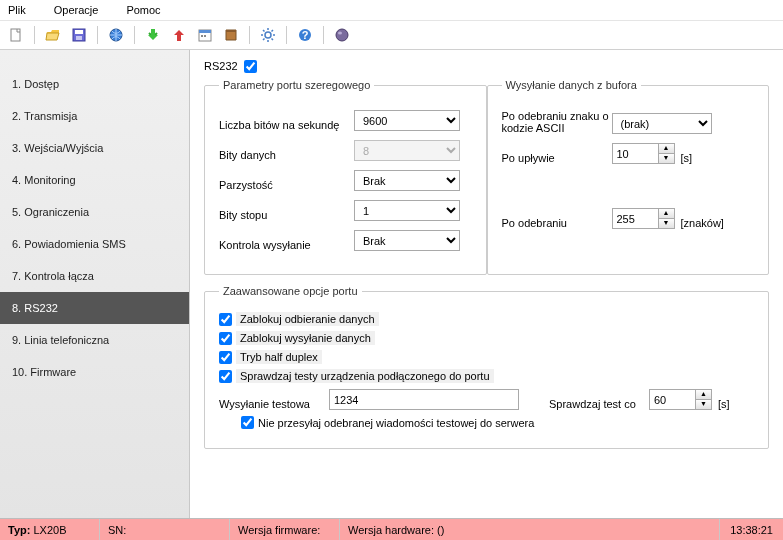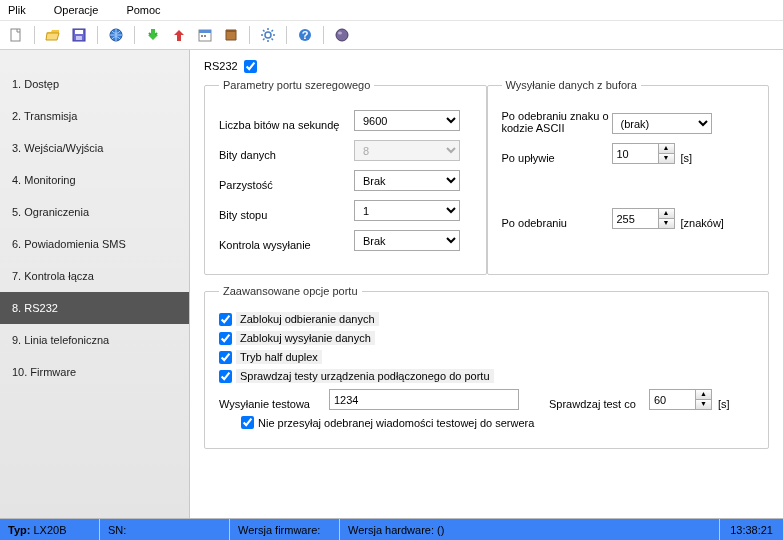--- a/index.html
+++ b/index.html
@@ -29,21 +29,21 @@
 .spin{display:inline-flex;align-items:center}
 .spin input{width:46px;border-right:none}
 .spinbtns{display:flex;flex-direction:column;border:1px solid #a9a9a9}
 .spinbtns div{width:15px;height:9.5px;background:linear-gradient(#fdfdfd,#e2e2e2);font-size:7px;line-height:8px;text-align:center;cursor:pointer}
 .spinbtns div:first-child{border-bottom:1px solid #a9a9a9}
 .unit{margin-left:6px}
 .chkrow{display:flex;align-items:center;gap:4px;margin:5px 0}
 .chkrow.shadow label{background:#f0f0f0;padding:1px 4px}
 input[type=checkbox]{width:13px;height:13px}
 .indent{margin-left:22px}
-.statusbar{display:flex;border-top:1px solid #bcbcbc;background:#3b82f6;height:22px;align-items:center}
+.statusbar{display:flex;border-top:1px solid #bcbcbc;background:#fca5a5;height:22px;align-items:center}
 .statusbar .cell{padding:0 8px;border-right:1px solid #c8c8c8;height:100%;display:flex;align-items:center;white-space:nowrap}
 .statusbar .grow{flex:1}
 .statusbar .time{padding:0 10px}
 select:disabled{background:#f0f0f0;color:#888}
 </style>
 </head>
 <body>
 
 <div class="menubar">
   <span>Plik</span>

